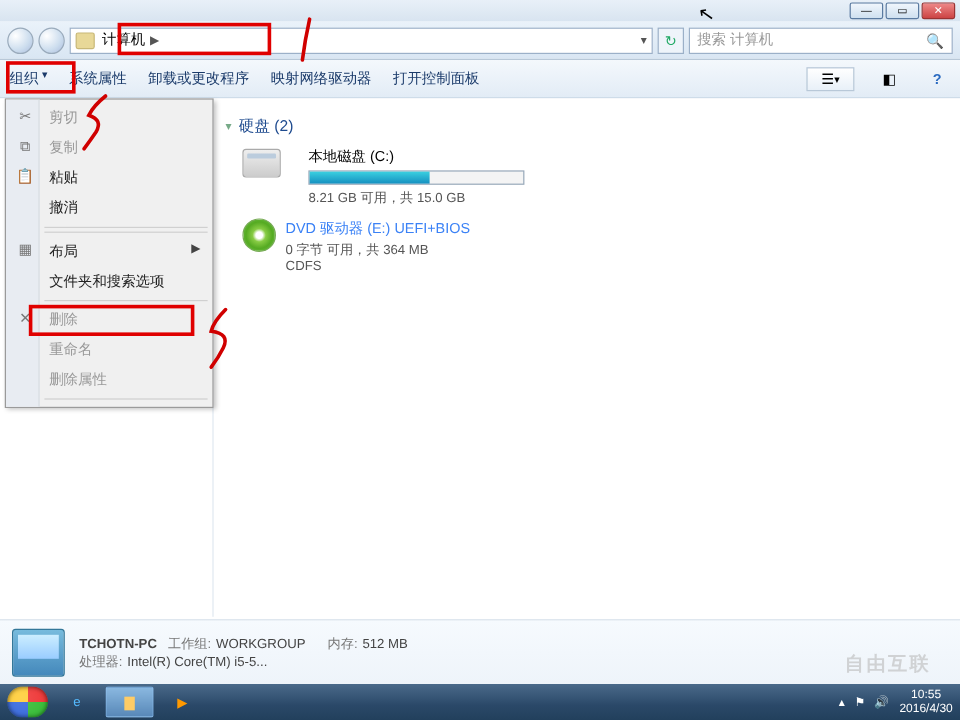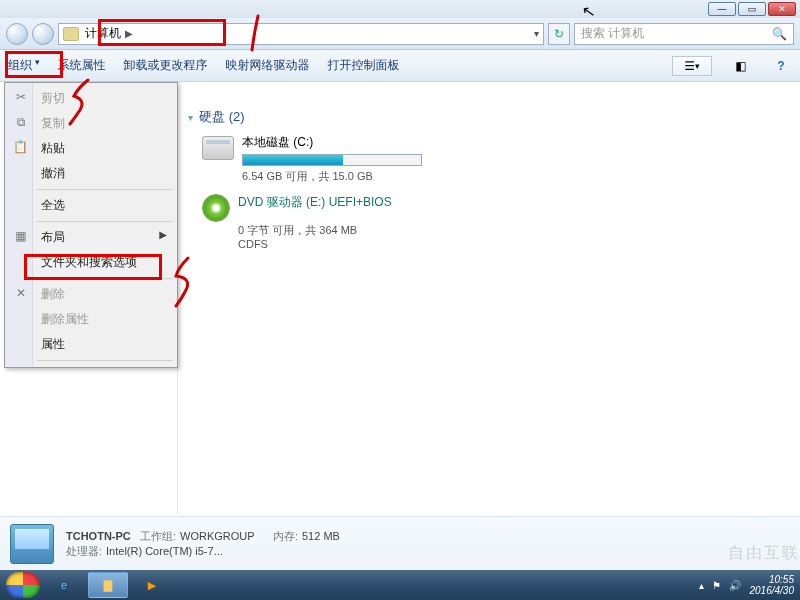--- a/index.html
+++ b/index.html
@@ -24,37 +24,37 @@
 
 .toolbar { height: 32px; background: linear-gradient(#f4f8fc, #e2ecf6); border-bottom: 1px solid #c4d4e4; display: flex; align-items: center; padding: 0 8px; font-size: 12px; gap: 18px; }
 .toolbar .btn { color: #1a3a6a; cursor: default; display: flex; align-items: flex-start; gap: 3px; }
 .toolbar .spacer { flex: 1; }
 .toolbar .iconbtn { width: 22px; height: 20px; border: 1px solid transparent; display: flex; align-items: center; justify-content: center; }
 .toolbar .iconbtn.views { width: 40px; border: 1px solid #b8c8d8; background: linear-gradient(#fff,#e8f0f8); }
 
 
 .main { position: absolute; top: 82px; left: 0; right: 0; bottom: 86px; display: flex; background: #fff; }
 .sidebar { width: 178px; border-right: 1px solid #e0e8f0; overflow: hidden; }
-.content { flex: 1; padding: 20px 10px; font-size: 12px; overflow: hidden; }
+.content { flex: 1; padding: 8px 10px; font-size: 12px; overflow: hidden; }
 
 .section-hdr { color: #1f4b8f; font-size: 13px; margin: 6px 0 8px; display: flex; align-items: center; gap: 6px; }
 .section-hdr::before { content: "▾"; font-size: 10px; color: #7a8; }
 .drives-row { display: flex; gap: 40px; margin-bottom: 10px; padding-left: 14px; }
-.drive { display: flex; gap: 8px; align-items: flex-start; }
+.drive { display: flex; gap: 23px; align-items: flex-start; }
 .drive-icon { width: 32px; height: 24px; background: linear-gradient(#eee,#ccc); border: 1px solid #aaa; border-radius: 3px; margin-top: 2px; position: relative; }
 .drive-icon::after { content:""; position:absolute; top:3px; left:3px; right:3px; height:4px; background:#bcd; border-radius:1px; }
 .drive-info { font-size: 11px; color: #555; }
 .drive-title { font-size: 12px; color: #000; margin-bottom: 3px; }
 .capbar { width: 180px; height: 12px; border: 1px solid #9ab; background: #f4f4f4; margin-bottom: 3px; position: relative; }
 .capbar .fill { position: absolute; left: 0; top: 0; bottom: 0; background: linear-gradient(#3ad0e0, #1590c0); }
 
 .dvd-row { display: flex; gap: 8px; padding-left: 14px; }
 .dvd-icon { width: 28px; height: 28px; border-radius: 50%; background: radial-gradient(circle, #fff 15%, #8c4 30%, #5a2 60%, #7c5); border: 1px solid #7a5; }
 .dvd-info { font-size: 11px; color: #555; }
-.dvd-title { font-size: 12px; color: #0f766e; margin-bottom: 12px; }
+.dvd-title { font-size: 12px; color: #3b82f6; margin-bottom: 2px; }
 
 
 .orgmenu { position: absolute; left: 4px; top: 82px; width: 174px; background: #f0f0f0; border: 1px solid #9a9a9a; box-shadow: 2px 2px 4px rgba(0,0,0,.25); font-size: 12px; z-index: 50; }
 .orgmenu .iconcol { position: absolute; left: 0; top: 0; bottom: 0; width: 28px; background: #e8ecf2; border-right: 1px solid #d8dce2; }
 .orgmenu ul { list-style: none; position: relative; padding: 3px 2px; }
 .orgmenu li { padding: 4px 10px 4px 34px; color: #222; position: relative; }
 .orgmenu li.disabled { color: #999; }
 .orgmenu li.sep { height: 1px; background: #d0d0d0; margin: 3px 2px 3px 30px; padding: 0; }
 .orgmenu li .sub { position: absolute; right: 8px; top: 4px; font-size: 10px; color: #444; }
 .orgmenu li .mi { position: absolute; left: 6px; top: 3px; width: 16px; height: 16px; font-size: 12px; color: #777; display: flex; align-items: center; justify-content: center; }
@@ -69,27 +69,27 @@
 .details .pc-icon::after { content:""; position:absolute; inset:4px 4px 14px 4px; background: linear-gradient(#cef,#9cf); }
 .details .col1 { white-space: nowrap; }
 .details .lbl { color: #777; margin-right: 4px; }
 
 
 .taskbar { position: absolute; left: 0; right: 0; bottom: 0; height: 30px; background: linear-gradient(#4a6a8a, #2a4868 60%, #22405c); display: flex; align-items: center; padding: 0 6px; font-size: 11px; color: #fff; }
 .start { width: 34px; height: 26px; border-radius: 20px; background: radial-gradient(circle at 35% 35%, #fff2, #0000), conic-gradient(#e33 0 90deg,#3b3 0 180deg,#36d 0 270deg,#fc3 0); box-shadow: inset 0 0 4px #000a; }
 .tbitem { width: 40px; height: 26px; margin-left: 4px; border-radius: 2px; display: flex; align-items: center; justify-content: center; }
 .tbitem.active { background: linear-gradient(#8ab8e0,#5888b8); border: 1px solid #9cf5; }
 .tray { margin-left: auto; display: flex; align-items: center; gap: 8px; font-size: 10px; }
-.clock { text-align: right; line-height: 1.1; font-style: italic; }
+.clock { text-align: center; line-height: 1.1; }
 
 
 .cursor { position: absolute; left: 582px; top: 2px; font-size: 16px; color: #000; z-index: 200; transform: rotate(-10deg); }
 
 
-.wm { position: absolute; right: 0; bottom: 36px; font-size: 16px; color: #bbb; font-weight: normal; letter-spacing: 2px; opacity: .6; }
+.wm { position: absolute; right: 24px; bottom: 36px; font-size: 16px; color: #bbb; font-weight: bold; letter-spacing: 2px; opacity: .6; }
 </style>
 </head>
 <body>
 
 <div class="titlebar">
   <div class="winbtn">—</div>
   <div class="winbtn">▭</div>
   <div class="winbtn close">✕</div>
 </div>
 
@@ -135,21 +135,21 @@
         <span>硬盘 (2)</span>
       </div>
     <div class="drives-row">
       <div class="drive">
         <div class="drive-icon"></div>
         <div class="drive-info">
           <div class="drive-title">本地磁盘 (C:)</div>
           <div class="capbar">
               <div class="fill" id="fillc" style="width: 56%;"></div>
             </div>
-          <div>6.54 GB 可用，共 15.0 GB</div>
+          <div>8.21 GB 可用，共 15.0 GB</div>
         </div>
       </div>
     </div>
     <div class="dvd-row">
       <div class="dvd-icon"></div>
       <div class="dvd-info">
         <div class="dvd-title">DVD 驱动器 (E:) UEFI+BIOS</div>
         <div>0 字节 可用，共 364 MB</div>
         <div>CDFS</div>
       </div>
@@ -158,37 +158,36 @@
 </div>
 
 <div class="orgmenu">
   <div class="iconcol"></div>
   <ul>
     <li class="disabled"><span class="mi">✂</span><span>剪切</span></li>
     <li class="disabled"><span class="mi">⧉</span><span>复制</span></li>
     <li><span class="mi">📋</span><span>粘贴</span></li>
     <li>撤消</li>
     <li class="sep"></li>
-    <li>全选</li>
     <li class="sep"></li>
     <li><span class="mi">▦</span><span>布局</span><span class="sub">▶</span></li>
     <li>文件夹和搜索选项</li>
     <li class="sep"></li>
     <li class="disabled"><span class="mi">✕</span><span>删除</span></li>
+    <li class="disabled">重命名</li>
     <li class="disabled">删除属性</li>
-    <li>属性</li>
     <li class="sep"></li>
   </ul>
 </div>
 
 <div class="details">
   <div class="pc-icon"></div>
   <div class="col1">
     <div><b>TCHOTN-PC</b>&nbsp;&nbsp;&nbsp;<span class="lbl">工作组:</span><span>WORKGROUP</span>&nbsp;&nbsp;&nbsp;&nbsp;&nbsp;&nbsp;<span class="lbl">内存:</span><span>512 MB</span></div>
-    <div><span class="lbl">处理器:</span><span>Intel(R) Core(TM) i5-7...</span></div>
+    <div><span class="lbl">处理器:</span><span>Intel(R) Core(TM) i5-5...</span></div>
   </div>
 </div>
 
 <div class="taskbar">
   <div class="start"></div>
   <div class="tbitem">
       <span style="color:#5bf">e</span>
     </div>
   <div class="tbitem active">
       <span style="color:#fc6">▇</span>

